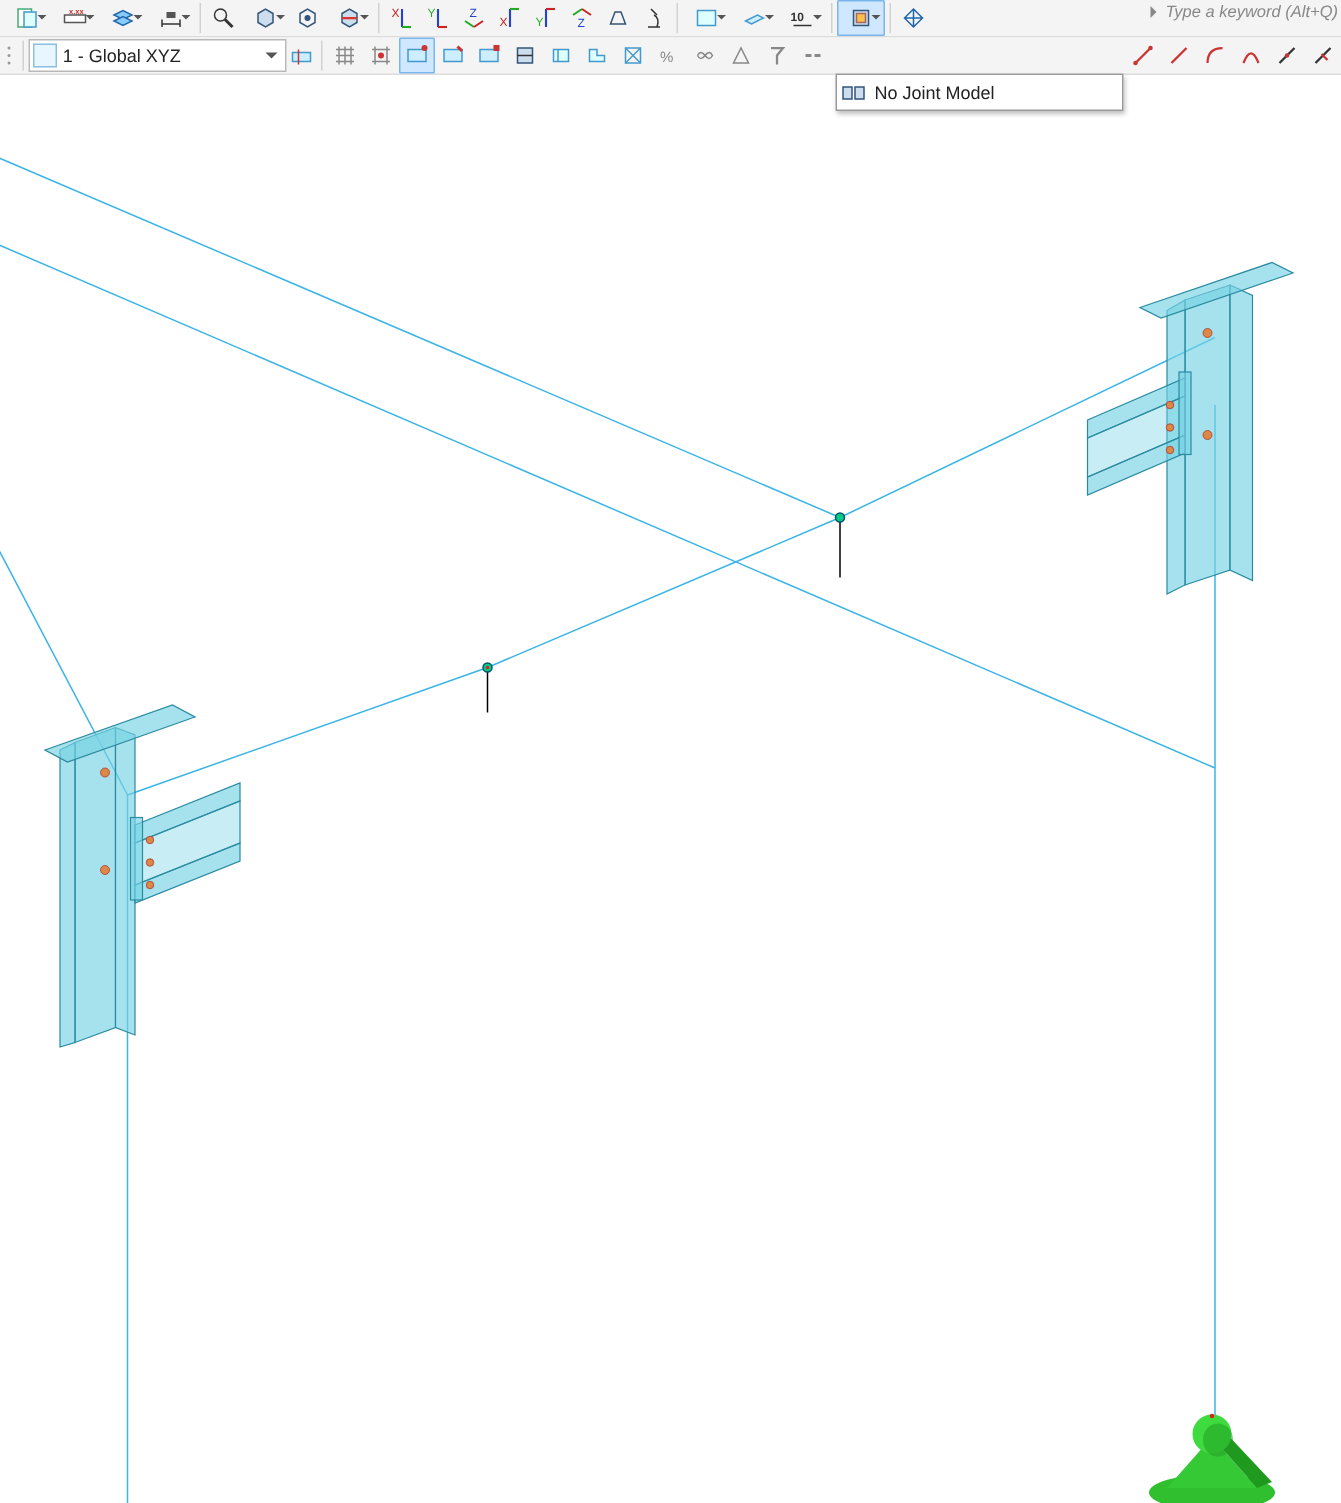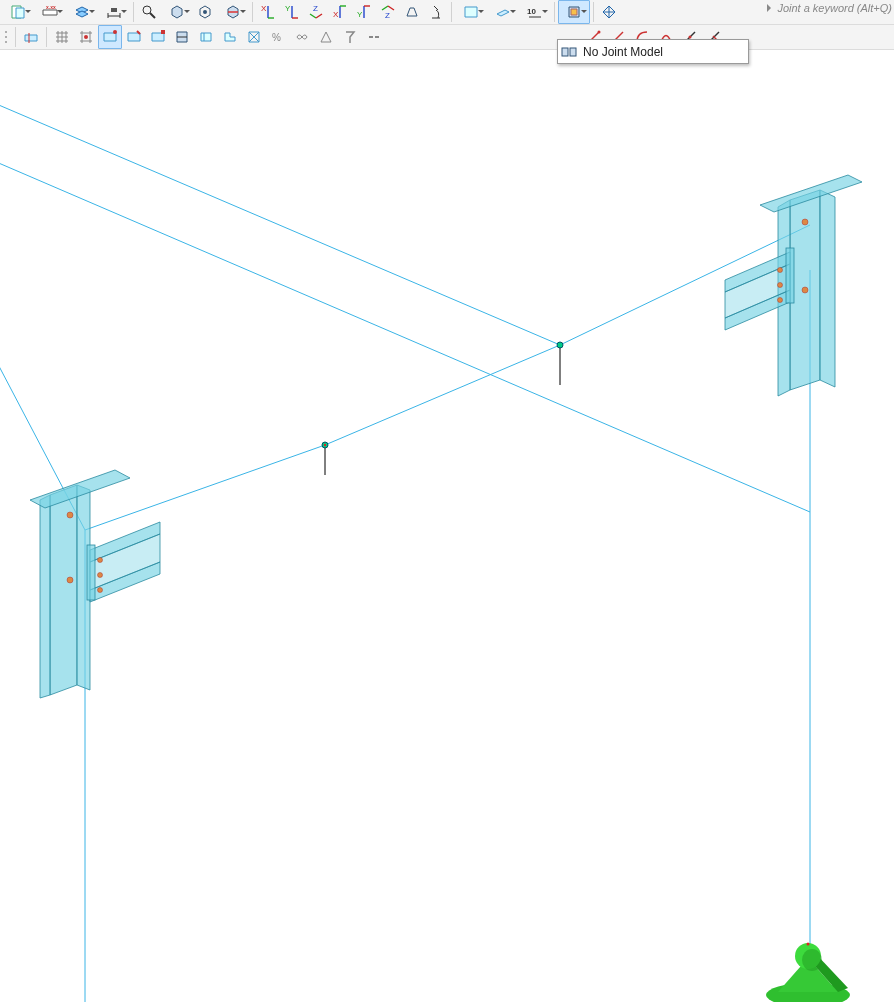--- a/index.html
+++ b/index.html
@@ -24,21 +24,21 @@
   .select .dd{width:14px;height:14px;margin-left:4px;display:flex;
     align-items:center;justify-content:center;}
   .select .dd::before{content:"";border:4px solid transparent;
     border-top-color:#555;margin-top:3px;}
   
   .searchbar{position:absolute;top:2px;right:2px;display:flex;align-items:center;
     font-size:11px;color:#888;font-style:italic;}
   .searchbar .tri{width:0;height:0;border:4px solid transparent;
     border-left-color:#888;margin-right:2px;}
   
-  .menu{position:absolute;left:557px;top:39px;min-width:188px;
+  .menu{position:absolute;left:557px;top:49px;min-width:188px;
     background:#fff;border:1px solid #9a9a9a;box-shadow:1px 2px 3px rgba(0,0,0,.25);
     padding:1px;z-index:20;}
   .menu .row{display:flex;align-items:center;height:21px;padding:0 6px 0 2px;
     gap:6px;}
   .menu .row.sel{background:#bfe0ff;border:1px solid #6ea8dc;height:19px;}
   .menu .row .ic{width:16px;height:16px;display:flex;align-items:center;
     justify-content:center;}
   .menu .row .ic svg{width:16px;height:16px;}
   
   .viewport{position:relative;width:894px;height:952px;top:0;left:0;background:#fff;}
@@ -199,20 +199,25 @@
 
 <div class="toolbar">
   <div class="btn" style="width:8px">
     <svg viewBox="0 0 6 16">
         <circle cx="2" cy="3" r="1" fill="#999"></circle>
         <circle cx="2" cy="8" r="1" fill="#999"></circle>
         <circle cx="2" cy="13" r="1" fill="#999"></circle>
       </svg>
   </div>
   <div class="sep"></div>
+  <div class="select" style="width:200px">
+    <div class="sw"></div>
+    <span style="flex:1">1 - Global XYZ</span>
+    <div class="dd"></div>
+  </div>
   <div class="btn">
       <svg viewBox="0 0 16 16">
         <rect x="2" y="6" width="12" height="6" fill="#cef" stroke="#49c"></rect>
         <line x1="6" y1="4" x2="6" y2="14" stroke="#c33"></line>
       </svg>
     </div>
   <div class="sep"></div>
   <div class="grp">
     <div class="btn">
         <svg viewBox="0 0 16 16">
@@ -339,21 +344,21 @@
         <svg viewBox="0 0 16 16">
           <line x1="3" y1="13" x2="13" y2="3" stroke="#333" stroke-width="1.5"></line>
           <line x1="7" y1="7" x2="11" y2="11" stroke="#c33" stroke-width="1.5"></line>
         </svg>
       </div>
   </div>
 </div>
 
 <div class="searchbar">
   <span class="tri"></span>
-  <span>Joint a keyword (Alt+Q)</span>
+  <span>Type a keyword (Alt+Q)</span>
 </div>
 
 <div class="menu">
   <div class="row">
     <span class="ic">
       <svg viewBox="0 0 16 16">
           <rect x="1" y="4" width="6" height="8" fill="#cde" stroke="#357"></rect>
           <rect x="9" y="4" width="6" height="8" fill="#cde" stroke="#357"></rect>
         </svg>
     </span>

